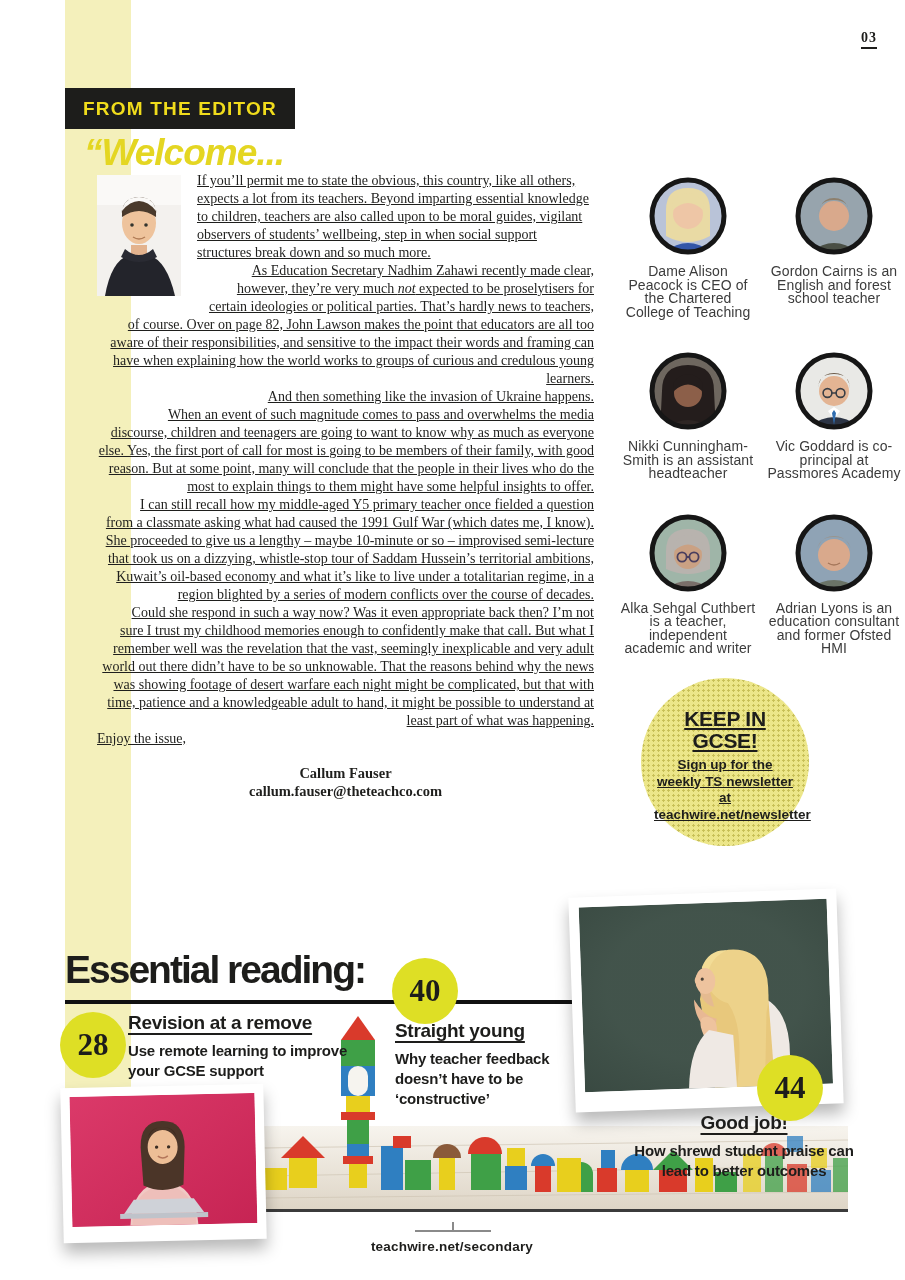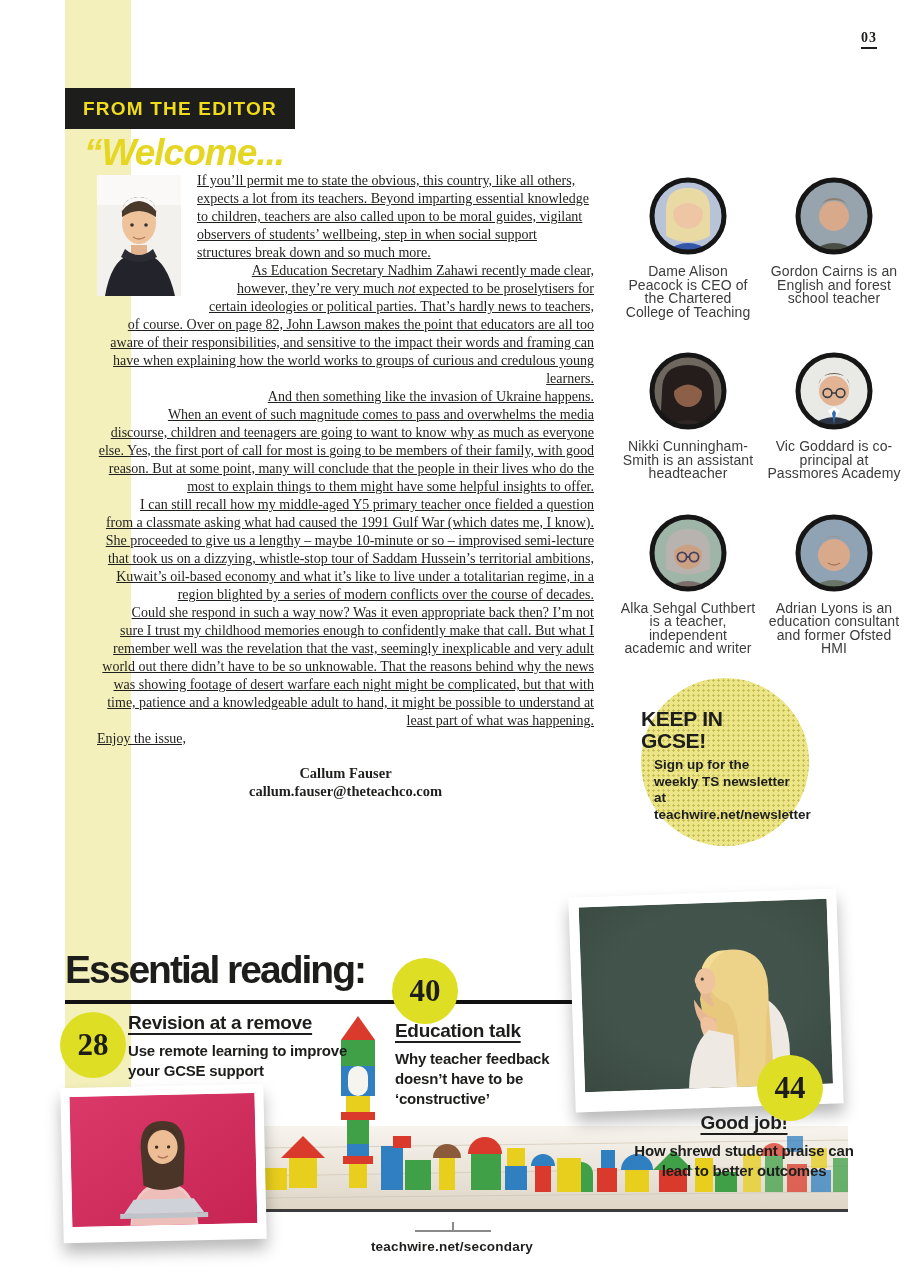--- a/index.html
+++ b/index.html
@@ -63,21 +63,21 @@
     margin-top:9px;width:136px;text-align:center;
     font-size:14px;line-height:13.5px;color:#3c3c3c;letter-spacing:0.1px;
   }
 
   
   .keep-circle{
     position:absolute;left:641px;top:678px;width:168px;height:168px;border-radius:50%;
     background-color:#ece689;
     background-image:radial-gradient(rgba(170,160,45,0.55) 1px, transparent 1.2px);
     background-size:5px 5px;
-    box-sizing:border-box;padding-top:30px;z-index:3;
+    text-align:center;box-sizing:border-box;padding-top:30px;z-index:3;text-decoration:underline;
   }
   .keep-title{font-size:21px;line-height:22px;font-weight:800;letter-spacing:-0.3px;}
   .keep-body{margin:5px auto 0;width:142px;font-size:13.5px;line-height:16.5px;font-weight:600;}
   .keep-body strong{font-weight:800;}
 
   
   .essential-title{
     position:absolute;left:65px;top:948px;font-size:39px;font-weight:800;letter-spacing:-2px;z-index:2;
   }
   .essential-underline{position:absolute;left:65px;top:1000px;width:514px;height:4px;background:#111;z-index:1;}
@@ -306,21 +306,21 @@
   <div class="essential-underline"></div>
 
   <div class="badge badge-28">28</div>
   <div class="read-item item-28">
     <div class="headline">Revision at a remove</div>
     <div class="blurb">Use remote learning to improve your GCSE support</div>
   </div>
 
   <div class="badge badge-40">40</div>
   <div class="read-item item-40">
-    <div class="headline">Education talk</div>
+    <div class="headline">Straight young</div>
     <div class="blurb">Why teacher feedback doesn’t have to be ‘constructive’</div>
   </div>
 
   <div class="badge badge-44">44</div>
   <div class="read-item item-44">
     <div class="headline">Good job!</div>
     <div class="blurb">How shrewd student praise can lead to better outcomes</div>
   </div>
 
   <div class="polaroid polaroid-right">

